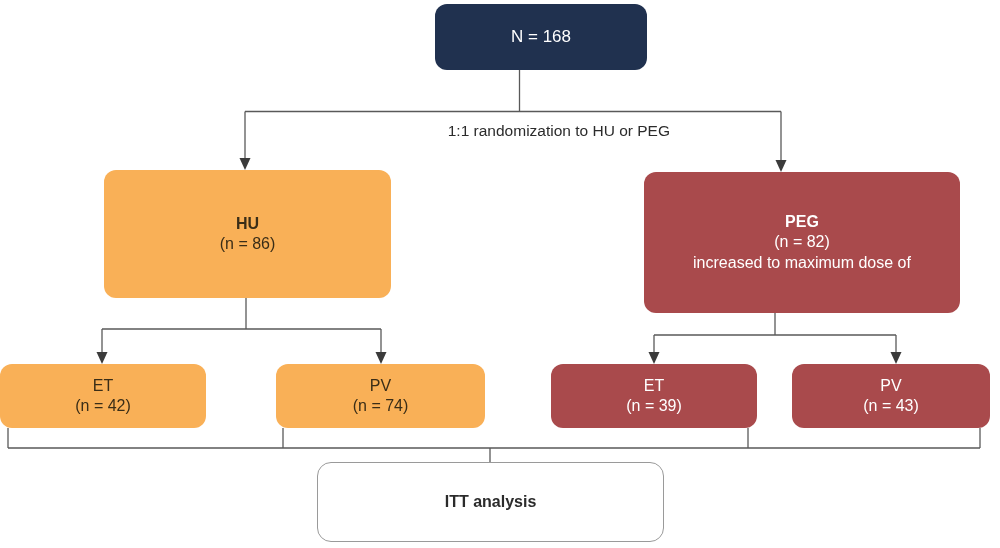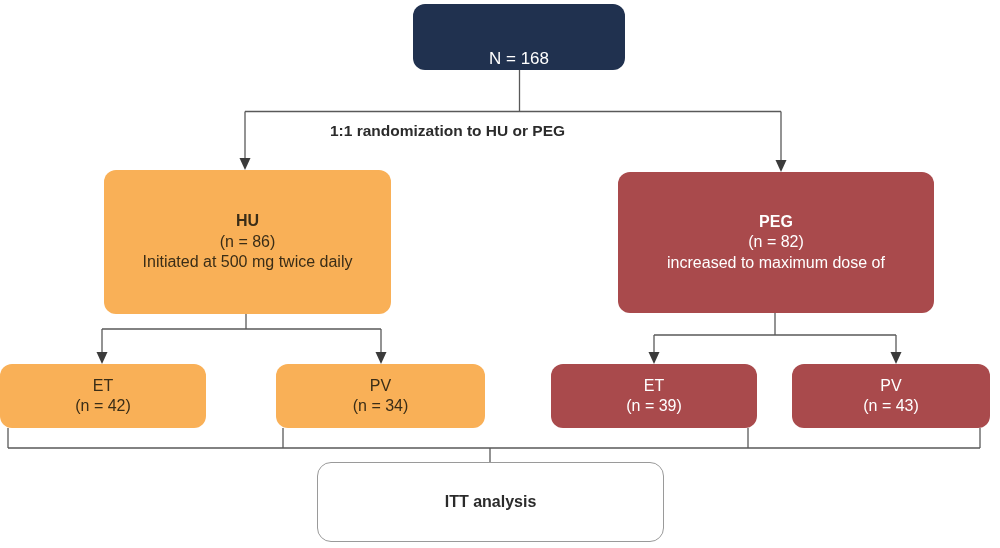--- a/index.html
+++ b/index.html
@@ -40,23 +40,23 @@
   .n-orange{ background: #F9B057; color: #3a2d17; }
   .n-red   { background: #A94A4C; color: #ffffff; }
   .n-plain {
     background: #ffffff;
     color: #2b2b2b;
     border: 1px solid #9a9a9a;
     border-radius: 14px;
   }
 
   
-  #node-enrolled { left: 413px; top: 4px;   width: 212px; height: 66px;  font-size: 17px; justify-content: flex-end; }
-  #node-hu       { left: 104px; top: 170px; width: 287px; height: 144px; font-size: 16px; text-align: center; }
-  #node-peg      { left: 618px; top: 172px; width: 316px; height: 141px; font-size: 16px; }
+  #node-enrolled { left: 435px; top: 4px;   width: 212px; height: 66px;  font-size: 17px; }
+  #node-hu       { left: 104px; top: 170px; width: 287px; height: 128px; font-size: 16px; text-align: center; }
+  #node-peg      { left: 644px; top: 172px; width: 316px; height: 141px; font-size: 16px; }
   #node-hu-et    { left: 0px;   top: 364px; width: 206px; height: 64px;  font-size: 16px; }
   #node-hu-pv    { left: 276px; top: 364px; width: 209px; height: 64px;  font-size: 16px; }
   #node-peg-et   { left: 551px; top: 364px; width: 206px; height: 64px;  font-size: 16px; }
   #node-peg-pv   { left: 792px; top: 364px; width: 198px; height: 64px;  font-size: 16px; }
   #node-itt      { left: 317px; top: 462px; width: 347px; height: 80px;  font-size: 16px; }
 
   
   #wires {
     position: absolute;
     left: 0; top: 0;
@@ -69,23 +69,23 @@
     fill: none;
   }
   #wires polygon { fill: #3b3b3b; }
 
   
   #label-randomization {
     position: absolute;
     left: 330px;
     top: 120px;
     width: 340px;
-    text-align: left;
+    text-align: right;
     font-size: 15.5px;
-    font-weight: bold;
+    font-weight: normal;
     color: #2b2b2b;
     background: #ffffff;
     padding: 2px 0;
     z-index: 4;
     white-space: nowrap;
   }
   sup { font-size: 0.68em; vertical-align: super; }
 </style>
 </head>
 <body>
@@ -129,37 +129,36 @@
     <span class="ln">N = 168</span>
   </div>
 
   <div id="label-randomization">
     <span>1:1 randomization to HU or PEG</span>
   </div>
 
   <div class="node n-orange" id="node-hu">
     <span class="ln ttl">HU</span>
     <span class="ln">(n = 86)</span>
-    <span class="ln">Initiated at 500 mg twice daily</span>
   </div>
 
   <div class="node n-red" id="node-peg">
     <span class="ln ttl">PEG</span>
     <span class="ln">(n = 82)</span>
     <span class="ln">increased to maximum dose of</span>
   </div>
 
   <div class="node n-orange" id="node-hu-et">
     <span class="ln">ET</span>
     <span class="ln">(n = 42)</span>
   </div>
 
   <div class="node n-orange" id="node-hu-pv">
     <span class="ln">PV</span>
-    <span class="ln">(n = 34)</span>
+    <span class="ln">(n = 74)</span>
   </div>
 
   <div class="node n-red" id="node-peg-et">
     <span class="ln">ET</span>
     <span class="ln">(n = 39)</span>
   </div>
 
   <div class="node n-red" id="node-peg-pv">
     <span class="ln">PV</span>
     <span class="ln">(n = 43)</span>

